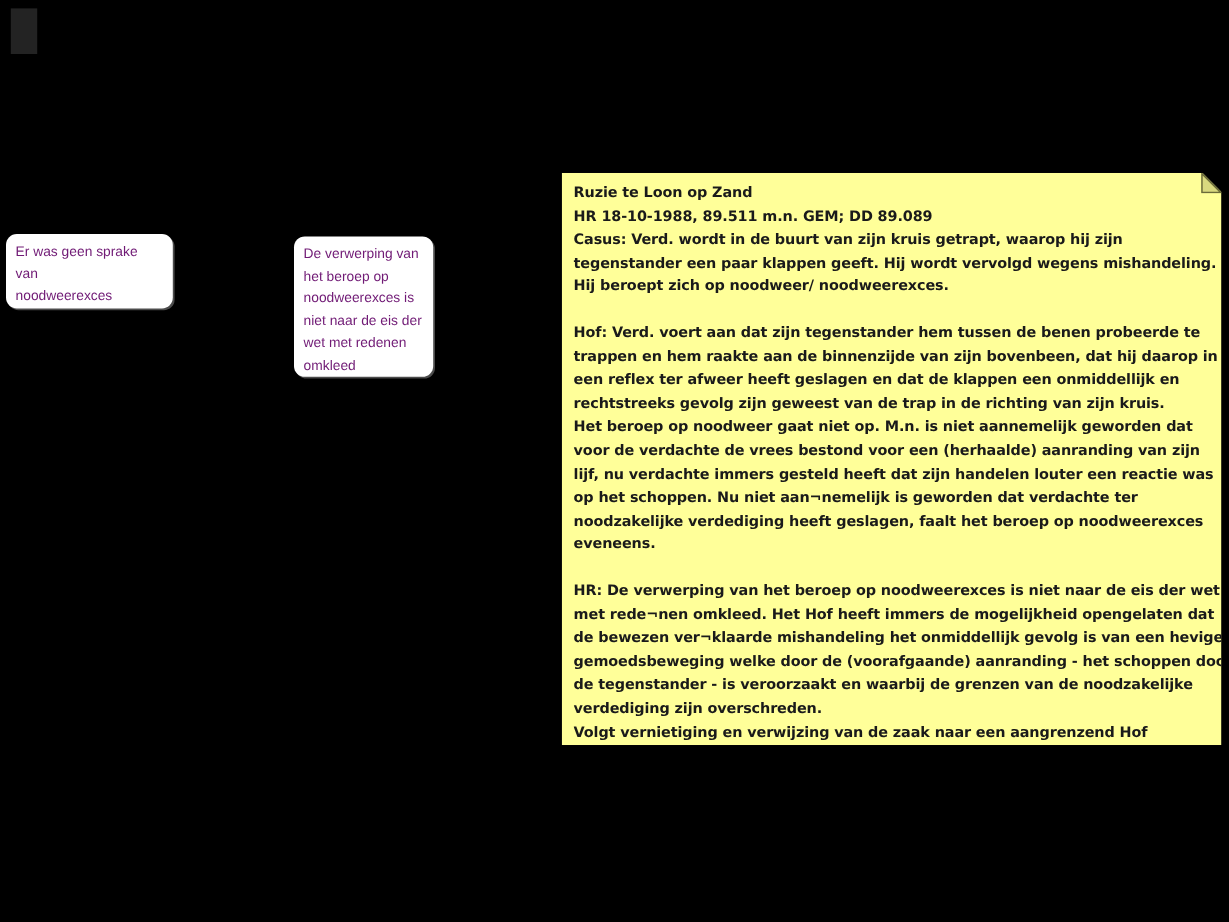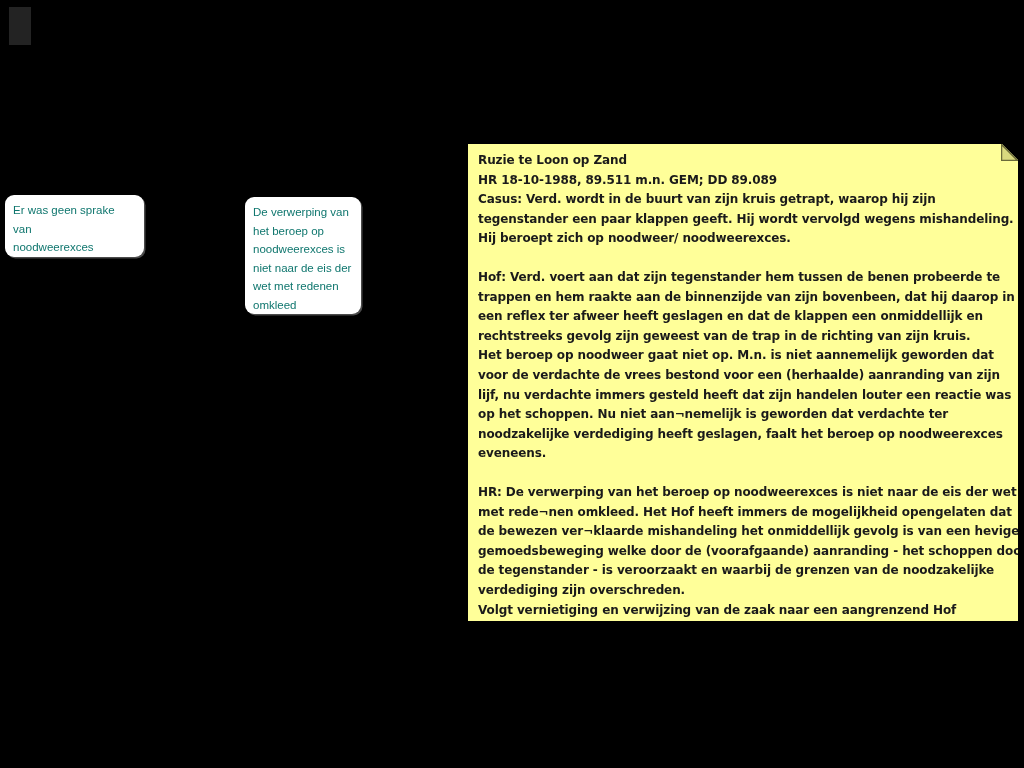--- a/index.html
+++ b/index.html
@@ -20,21 +20,21 @@
     top: 7px;
     width: 22px;
     height: 38px;
     background: #232323;
   }
   .callout {
     position: absolute;
     background: #ffffff;
     border-radius: 9px;
     box-shadow: 1.5px 1.5px 0 rgba(150,150,150,0.5);
-    color: #0f766e;
+    color: #701a75;
   }
   .callout-text {
     white-space: pre-wrap;
     font-size: 11.5px;
     line-height: 18.6px;
     padding: 6px 8px 4px 8px;
     font-family: "Liberation Sans", "DejaVu Sans", sans-serif;
   }
   .callout-1 {
     left: 5px;

